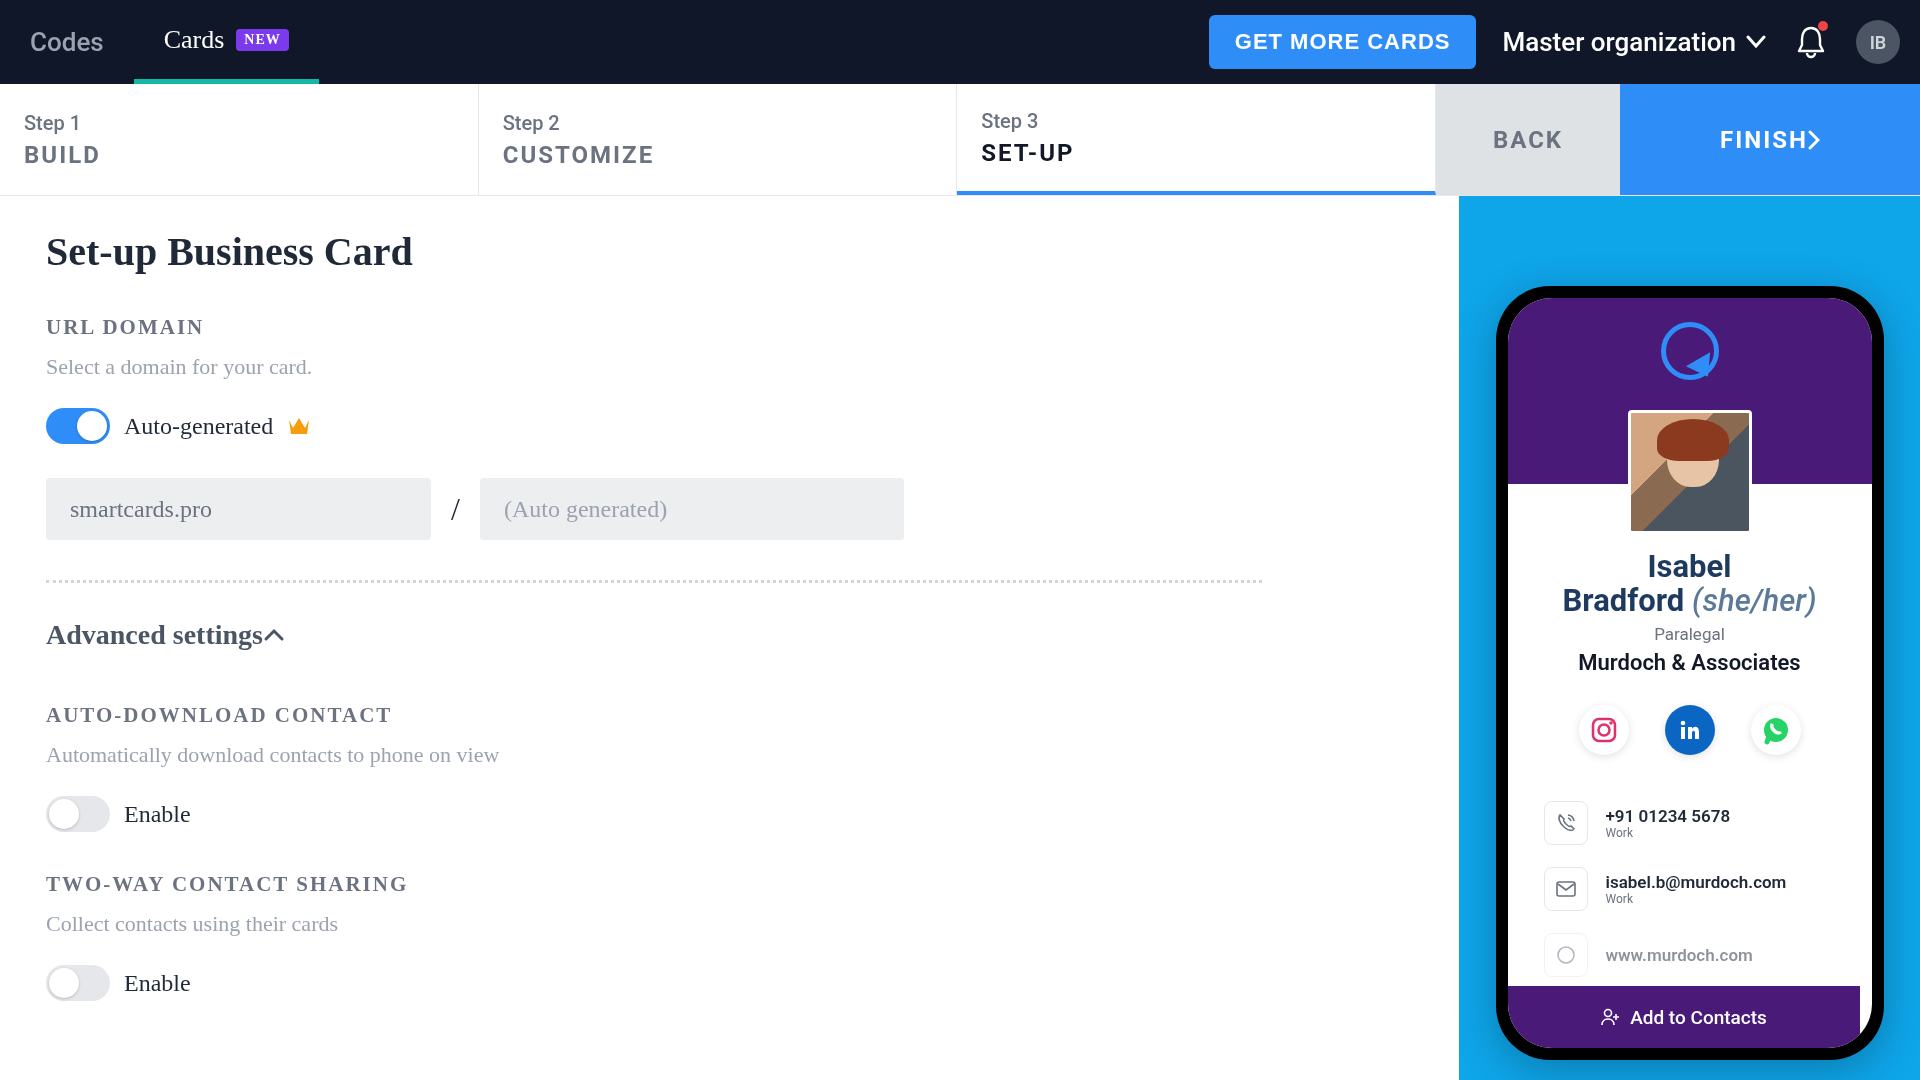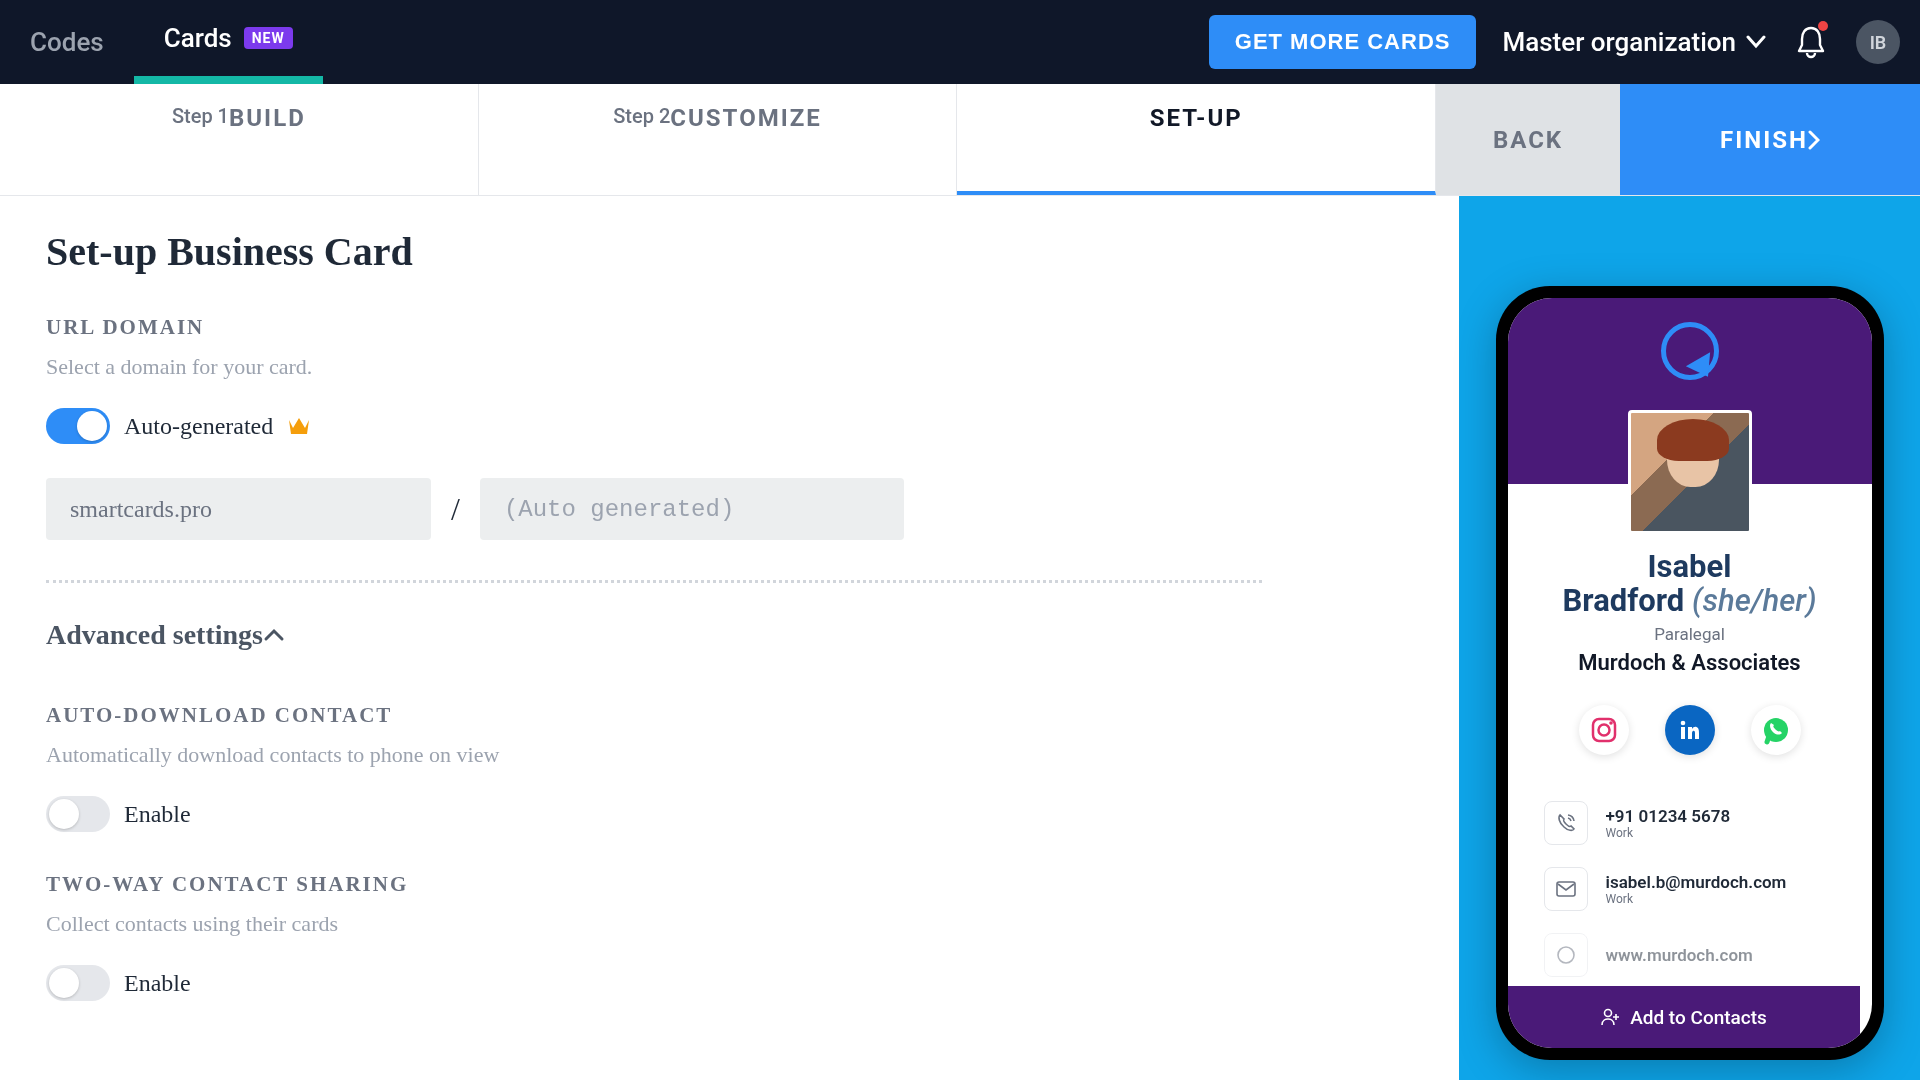--- a/index.html
+++ b/index.html
@@ -2,32 +2,32 @@
 <html><head>
 <meta charset="utf-8">
 <style>
   * { box-sizing: border-box; margin: 0; padding: 0; }
   html, body { width: 1920px; height: 1080px; font-family: -apple-system, BlinkMacSystemFont, "Segoe UI", Roboto, Arial, sans-serif; background: #f5f5f5; overflow: hidden; }
 
   
   .topbar { height: 84px; background: #0f1729; display: flex; align-items: center; padding: 0 20px 0 0; color: #fff; }
   .nav-tabs { display: flex; height: 100%; }
   .nav-tab { padding: 0 30px; height: 100%; display: flex; align-items: center; gap: 12px; font-size: 26px; font-weight: 500; color: #9ca3af; cursor: pointer; }
-  .nav-tab.active { color: #fff; border-bottom: 8px solid #14b8a6; }
+  .nav-tab.active { color: #fff; border-bottom: 5px solid #14b8a6; font-family: Liberation Serif, serif; }
   .badge-new { background: #7c3aed; color: #fff; font-size: 14px; font-weight: 700; padding: 3px 8px; border-radius: 4px; letter-spacing: 1px; }
   .topbar-spacer { flex: 1; }
   .btn-get-more { background: #2e8df7; color: #fff; font-size: 22px; font-weight: 700; letter-spacing: 1px; padding: 14px 26px; border: none; border-radius: 6px; cursor: pointer; margin-left: 12px; }
   .org-dropdown { display: flex; align-items: center; gap: 10px; font-size: 26px; font-weight: 500; margin-left: 26px; cursor: pointer; }
   .bell-wrap { position: relative; margin-left: 30px; cursor: pointer; }
   .bell-dot { position: absolute; top: -4px; right: -2px; width: 10px; height: 10px; background: #ef4444; border-radius: 50%; }
   .avatar-circle { width: 44px; height: 44px; border-radius: 50%; background: #4b5563; color: #d1d5db; display: flex; align-items: center; justify-content: center; font-size: 18px; font-weight: 600; margin-left: 30px; cursor: pointer; }
 
   
   .stepbar { height: 112px; display: flex; background: #fff; border-bottom: 1px solid #e5e7eb; }
-  .step { flex: 1; border-right: 1px solid #e5e7eb; padding: 20px 24px; display: flex; flex-direction: row; justify-content: center; }
+  .step { flex: 1; border-right: 1px solid #e5e7eb; padding: 20px 24px; display: flex; flex-direction: column; justify-content: center; }
   .step:last-child { border-right: none; }
   .step-num { font-size: 20px; color: #6b7280; font-weight: 500; margin-bottom: 6px; }
   .step-name { font-size: 24px; font-weight: 700; letter-spacing: 2px; color: #6b7280; }
   .step.active { border-bottom: 4px solid #2e8df7; }
   .step.active .step-name { color: #111827; }
   .back-cell { width: 184px; background: #dfe2e5; display: flex; align-items: center; justify-content: center; font-size: 24px; font-weight: 700; letter-spacing: 2px; color: #6b7280; cursor: pointer; }
   .finish-cell { width: 300px; background: #2e8df7; display: flex; align-items: center; justify-content: center; font-size: 24px; font-weight: 700; letter-spacing: 2px; color: #fff; cursor: pointer; }
 
   
   .main { display: flex; height: calc(1080px - 84px - 112px); }
@@ -45,21 +45,21 @@
   .toggle.off { background: #e5e7eb; }
   .toggle .knob { position: absolute; top: 3px; width: 30px; height: 30px; background: #fff; border-radius: 50%; box-shadow: 0 1px 3px rgba(0,0,0,.2); transition: .2s; }
   .toggle.on .knob { left: 31px; }
   .toggle.off .knob { left: 3px; }
   .toggle-label { font-size: 24px; color: #1f2937; font-family: Georgia, serif; }
   .crown { color: #f59e0b; font-size: 22px; }
 
   .domain-row { display: flex; align-items: center; gap: 20px; margin-bottom: 40px; }
   .field { height: 62px; background: #eceeef; border: none; border-radius: 4px; padding: 0 24px; font-size: 24px; color: #6b7280; font-family: Georgia, serif; }
   .field.domain { width: 385px; }
-  .field.slug { width: 424px; font-family: Liberation Mono, monospace; }
+  .field.slug { width: 424px; }
   .field.slug::placeholder { color: #9ca3af; }
   .slash { font-size: 32px; color: #1f2937; font-family: Georgia, serif; }
 
   .divider-dotted { border: none; border-top: 3px dotted #d1d5db; margin: 20px 0 36px; width: 1216px; }
 
   .adv-header { display: flex; align-items: center; justify-content: flex-start; width: 1216px; margin-bottom: 52px; cursor: pointer; }
   .adv-title { font-size: 28px; font-weight: 700; color: #4b5563; font-family: Georgia, serif; }
 
   .sub-block { margin-bottom: 40px; }
 
@@ -121,20 +121,21 @@
 <div class="stepbar">
   <div class="step">
     <div class="step-num">Step 1</div>
     <div class="step-name">BUILD</div>
   </div>
   <div class="step">
     <div class="step-num">Step 2</div>
     <div class="step-name">CUSTOMIZE</div>
   </div>
   <div class="step active">
+    <div class="step-num">Step 3</div>
     <div class="step-name">SET-UP</div>
   </div>
   <div class="back-cell">BACK</div>
   <div class="finish-cell">
     <span>FINISH</span>
     <span>
       <svg width="12" height="20" viewBox="0 0 12 20">
           <path d="M2 2 L10 10 L2 18" stroke="#fff" stroke-width="3" fill="none" stroke-linecap="round"></path>
         </svg>
     </span>

